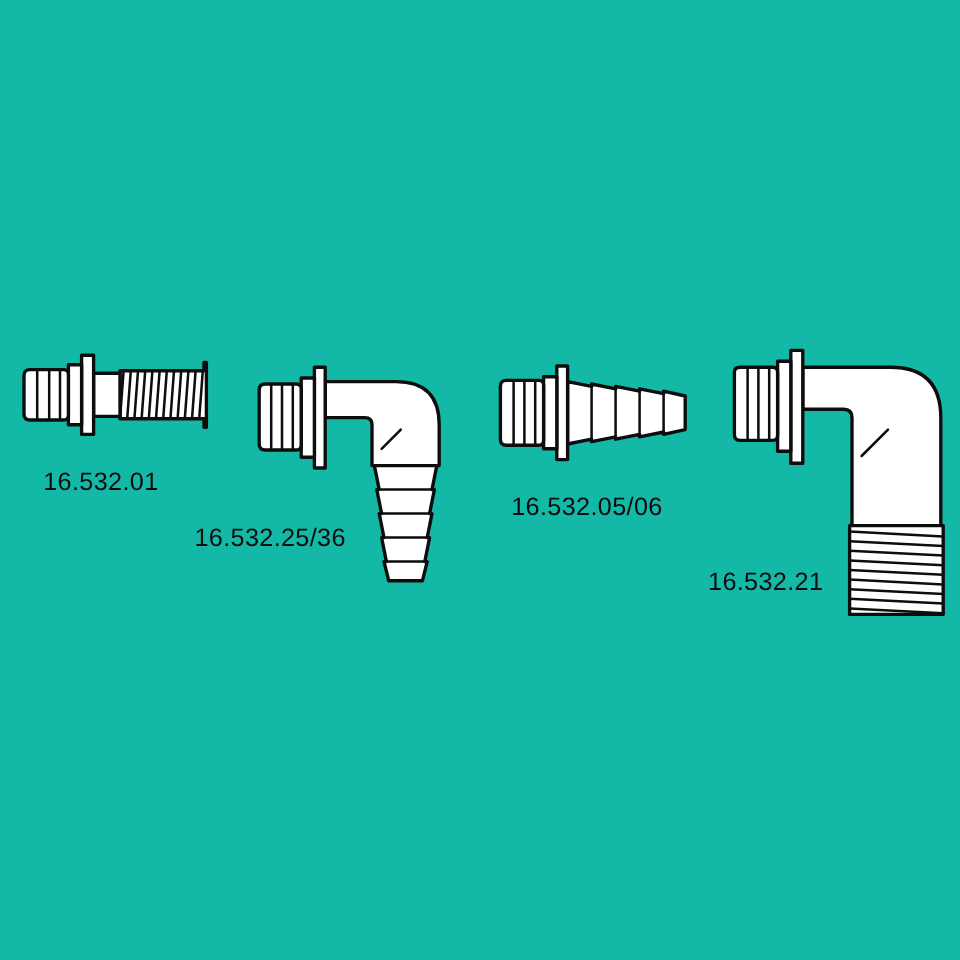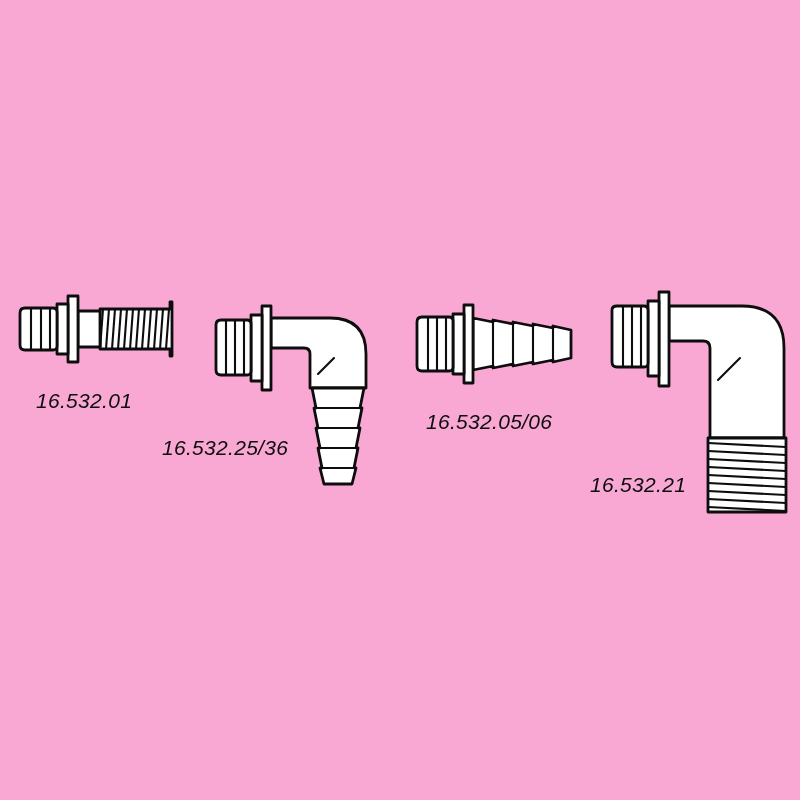--- a/index.html
+++ b/index.html
@@ -5,24 +5,23 @@
 <style>
   html, body {
     margin: 0;
     padding: 0;
     background: #ffffff;
   }
   #canvas {
     position: relative;
     width: 800px;
     height: 800px;
-    background: #f9a8d4;
+    background: #14b8a6;
     overflow: hidden;
     font-family: "Liberation Sans", sans-serif;
-    font-style: italic;
   }
   #diagram-svg {
     position: absolute;
     left: 0;
     top: 0;
     width: 800px;
     height: 800px;
     display: block;
   }
   .part-label {

